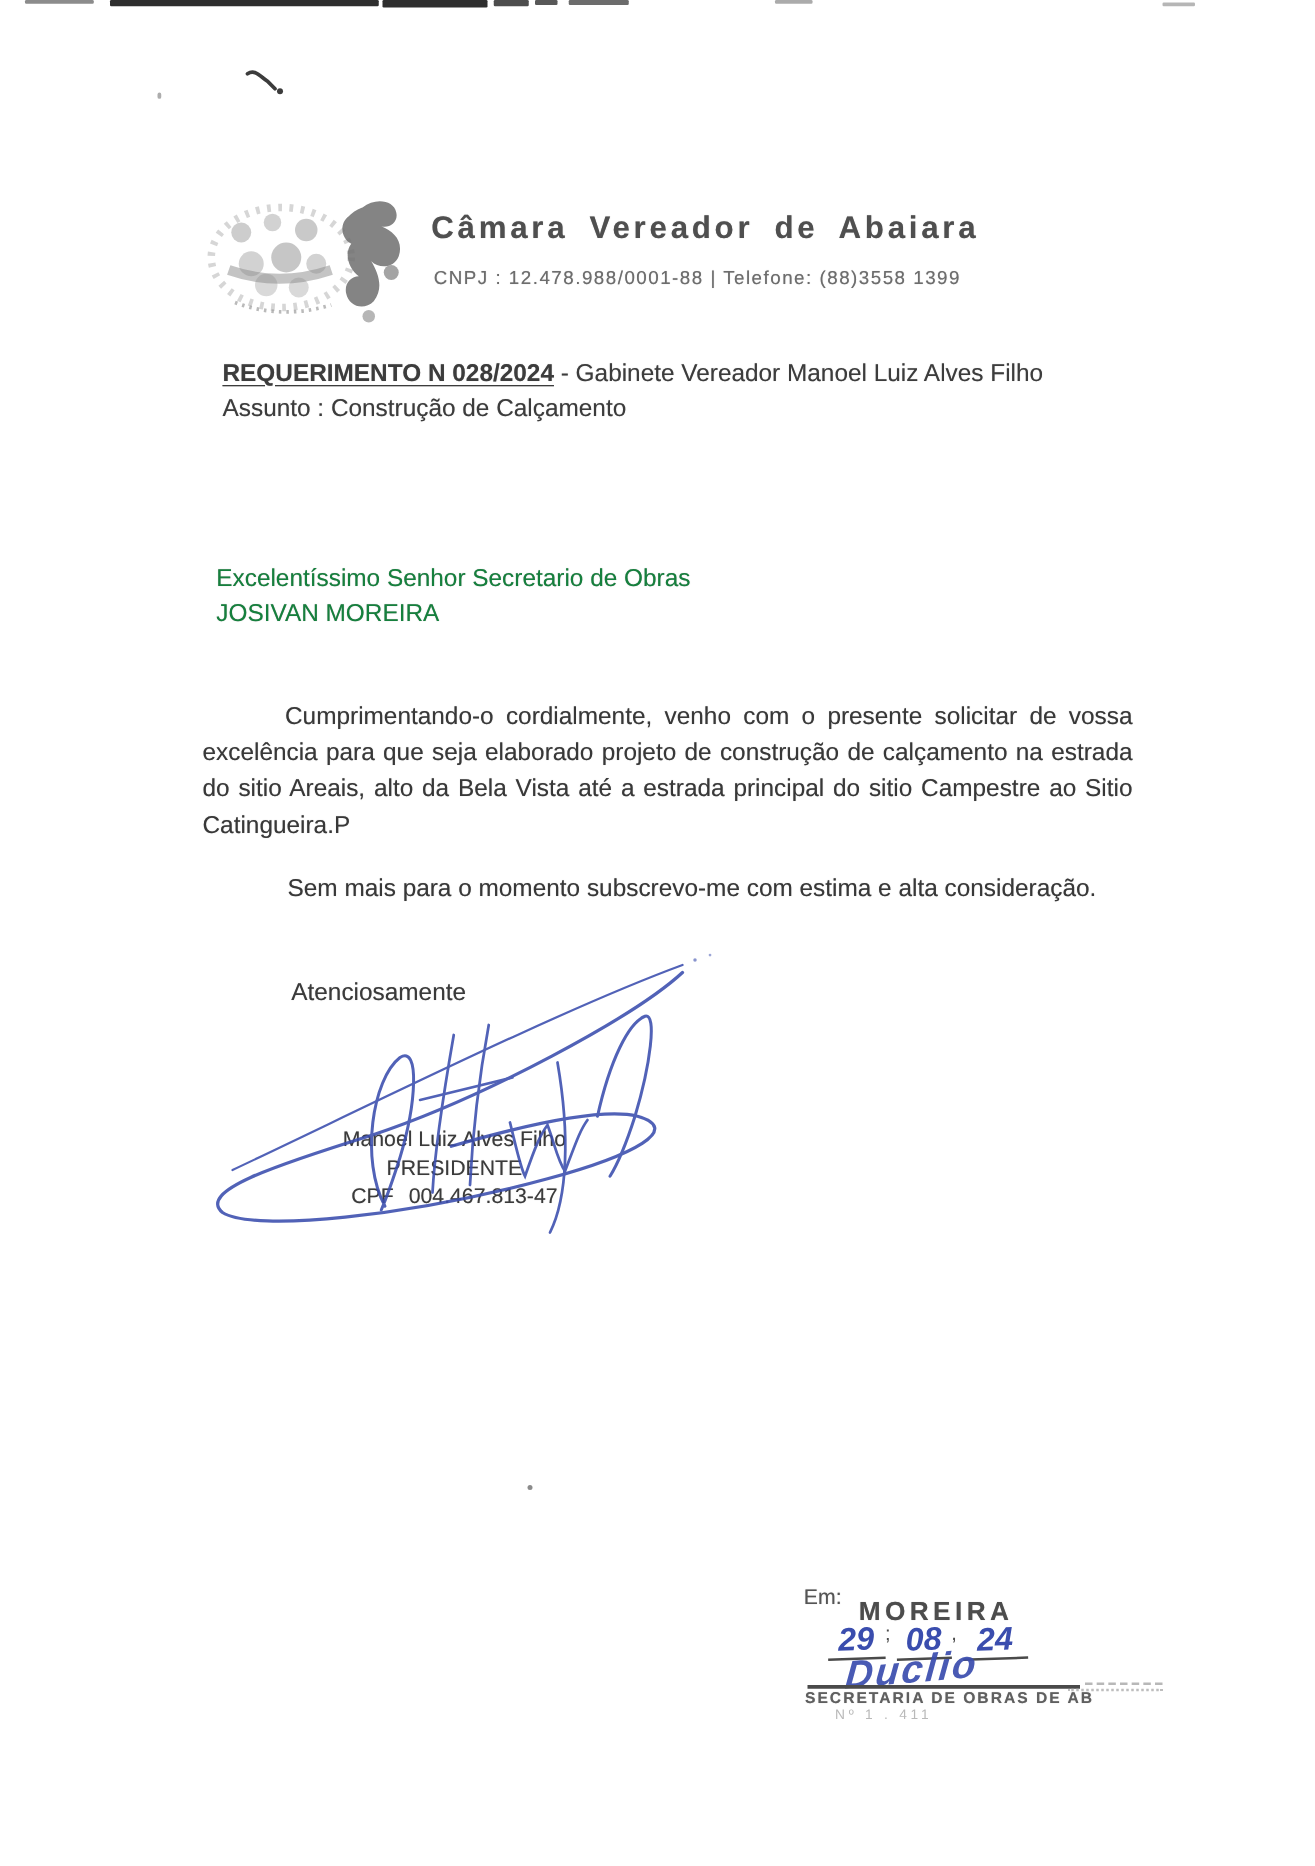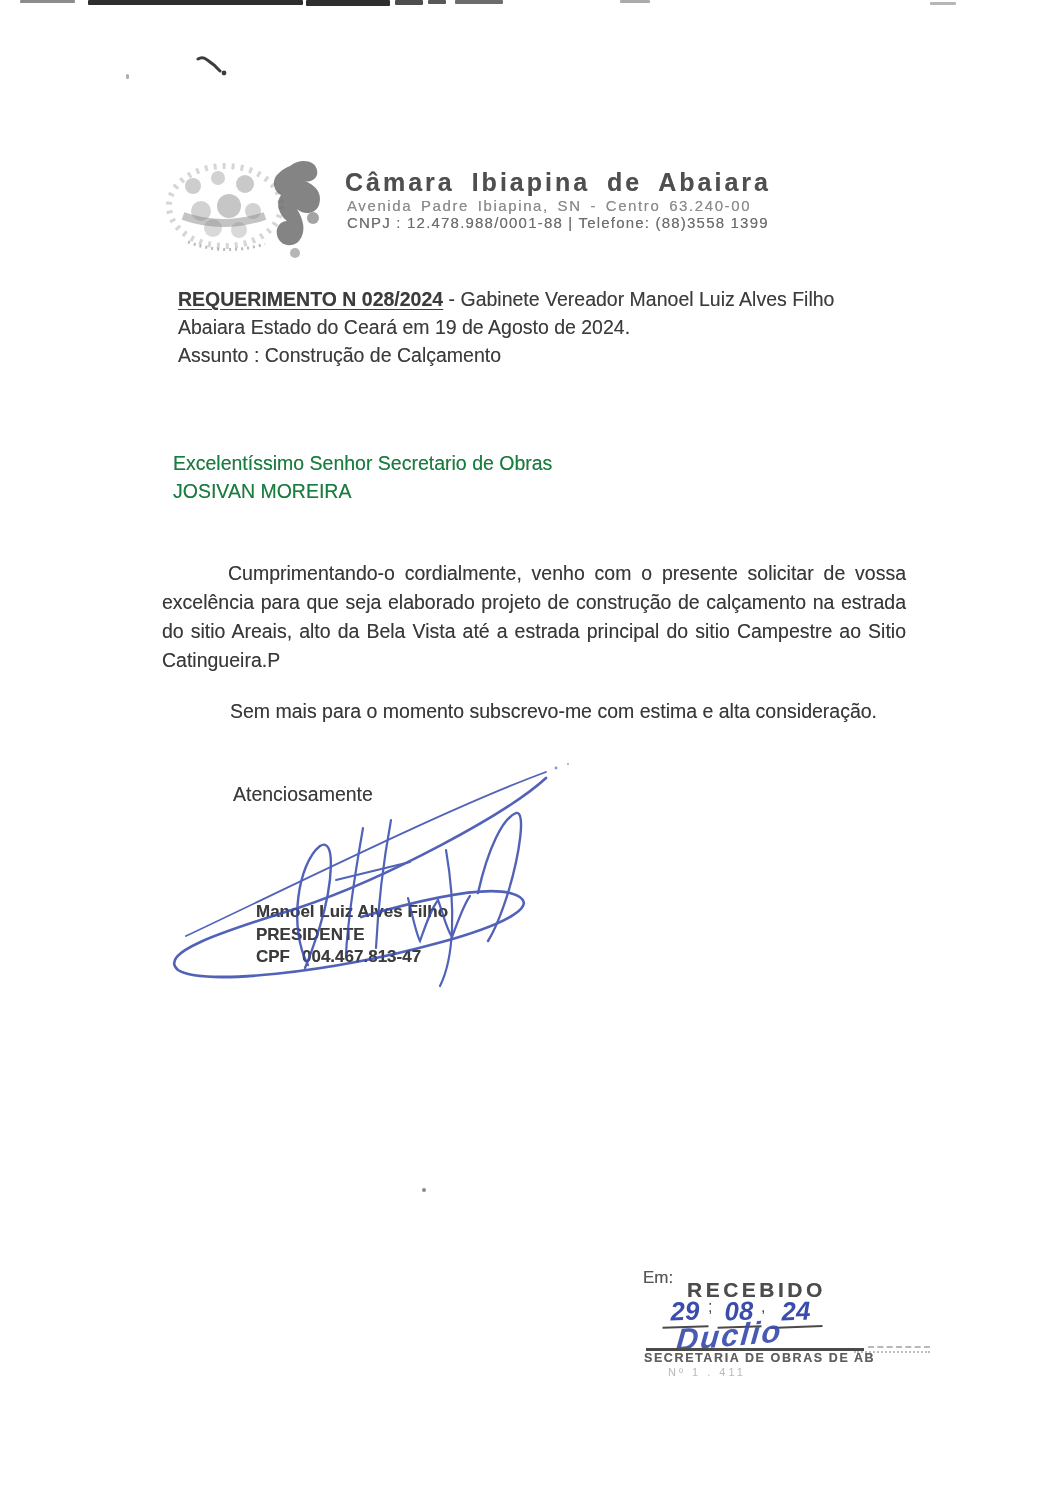--- a/index.html
+++ b/index.html
@@ -23,21 +23,21 @@
 
   .recipient{left:173px;top:449px;font-size:19.5px;line-height:28px;color:#15803d;}
 
   .para{left:162px;width:744px;font-size:19.5px;line-height:29px;text-align:justify;
         color:#383838;margin:0;}
   .p1{top:559px;text-indent:66px;}
   .p2{top:697px;text-indent:68px;}
   .closing{left:233px;top:783px;font-size:19.5px;color:#3a3a3a;}
 
   
-  .sig-typed{left:256px;top:901px;width:215px;font-weight:bold;
+  .sig-typed{left:256px;top:901px;width:215px;text-align:center;font-weight:normal;
              font-size:17px;line-height:22.5px;color:#3b3b3b;}
   .cpf-num{margin-left:12px;}
 
   .dot-mark{left:422px;top:1188px;width:4px;height:4px;background:#8b8b8b;border-radius:50%;}
 
   
   .stamp-received{left:687px;top:1278px;font-size:21px;font-weight:bold;letter-spacing:3.5px;
                   color:#4c4c4c;}
   .stamp-em{left:643px;top:1268px;font-size:17px;color:#555;}
   .stamp-daterow{left:662px;top:1296px;width:180px;color:#4a4a4a;}
@@ -90,30 +90,28 @@
     <circle cx="76" cy="74" r="8" fill="#a0a0a0" opacity=".4"></circle>
     <path d="M20,60 Q60,74 102,60" stroke="#8a8a8a" stroke-width="8" fill="none" opacity=".5"></path>
     <path d="M25,86 Q62,100 102,88" stroke="#9c9c9c" stroke-width="3" fill="none" stroke-dasharray="2 4" opacity=".7"></path>
     <path d="M127,10 C137,2 152,4 154,14 C156,22 148,27 142,25 C152,29 160,37 156,49
              C152,59 140,59 134,53 C140,63 144,75 136,85 C128,93 116,89 114,79
              C112,71 118,65 124,65 C116,59 112,47 118,39 C110,35 108,23 116,17 C120,13 124,11 127,10 Z" fill="#6e6e6e" opacity=".85"></path>
     <circle cx="150" cy="62" r="6" fill="#7d7d7d" opacity=".7"></circle>
     <circle cx="132" cy="97" r="5" fill="#858585" opacity=".6"></circle>
   </svg>
 
-  <div class="abs org-title scan">Câmara Ibiapina de Abaiara</div>
-  <div class="abs org-addr scan">Avenida Padre Ibiapina, SN - Centro   63.240-00</div>
+  <div class="abs org-title scan">Câmara Vereador de Abaiara</div>
   <div class="abs org-cnpj scan">CNPJ : 12.478.988/0001-88  |  Telefone: (88)3558 1399</div>
 
   <div class="abs ref scan">
     <div>
       <span class="ref-number">REQUERIMENTO N 028/2024</span>
       <span>-  Gabinete Vereador Manoel Luiz Alves Filho</span>
     </div>
-    <div>Abaiara Estado do Ceará em 19 de Agosto de 2024.</div>
     <div>Assunto :  Construção de Calçamento</div>
   </div>
 
   <div class="abs recipient scan">
     <div>Excelentíssimo Senhor Secretario de Obras</div>
     <div>JOSIVAN MOREIRA</div>
   </div>
 
   <p class="abs para p1 scan">Cumprimentando-o cordialmente, venho com o presente solicitar de vossa excelência para que seja elaborado projeto de construção de calçamento na estrada do sitio Areais, alto da Bela Vista até a estrada principal do sitio Campestre ao Sitio Catingueira.P</p>
   <p class="abs para p2 scan">Sem mais para o momento subscrevo-me com estima e alta consideração.</p>
@@ -140,21 +138,21 @@
                C312,158 316,146 322,138" stroke-width="2.2"></path>
       <path d="M330,135 C340,90 355,60 368,55 C378,52 372,95 360,135 C352,160 345,175 340,183" stroke-width="2.4"></path>
       <path d="M298,92 C308,150 306,200 292,228" stroke-width="2.2"></path>
     </g>
     <circle cx="408" cy="10" r="1.4" fill="#3a4dae" opacity=".6"></circle>
     <circle cx="420" cy="6" r="1.1" fill="#3a4dae" opacity=".5"></circle>
   </svg>
 
   <div class="abs dot-mark"></div>
 
-  <div class="abs stamp-received scan">RECEBIDO</div>
+  <div class="abs stamp-received scan">MOREIRA</div>
   <div class="abs stamp-em scan">Em:</div>
   <div class="abs stamp-daterow">
     <span class="date-slot slot-d">29</span><span class="date-sep">;</span><span class="date-slot slot-m">08</span><span class="date-sep">,</span><span class="date-slot slot-y">24</span>
   </div>
   <div class="abs stamp-handsig">Duclio</div>
   <div class="abs stamp-line-long"></div>
   <div class="abs stamp-line-faint"></div>
   <div class="abs stamp-org scan">SECRETARIA DE OBRAS DE AB</div>
   <div class="stamp-org-trail"></div>
   <div class="abs stamp-number">Nº 1 . 411</div>

